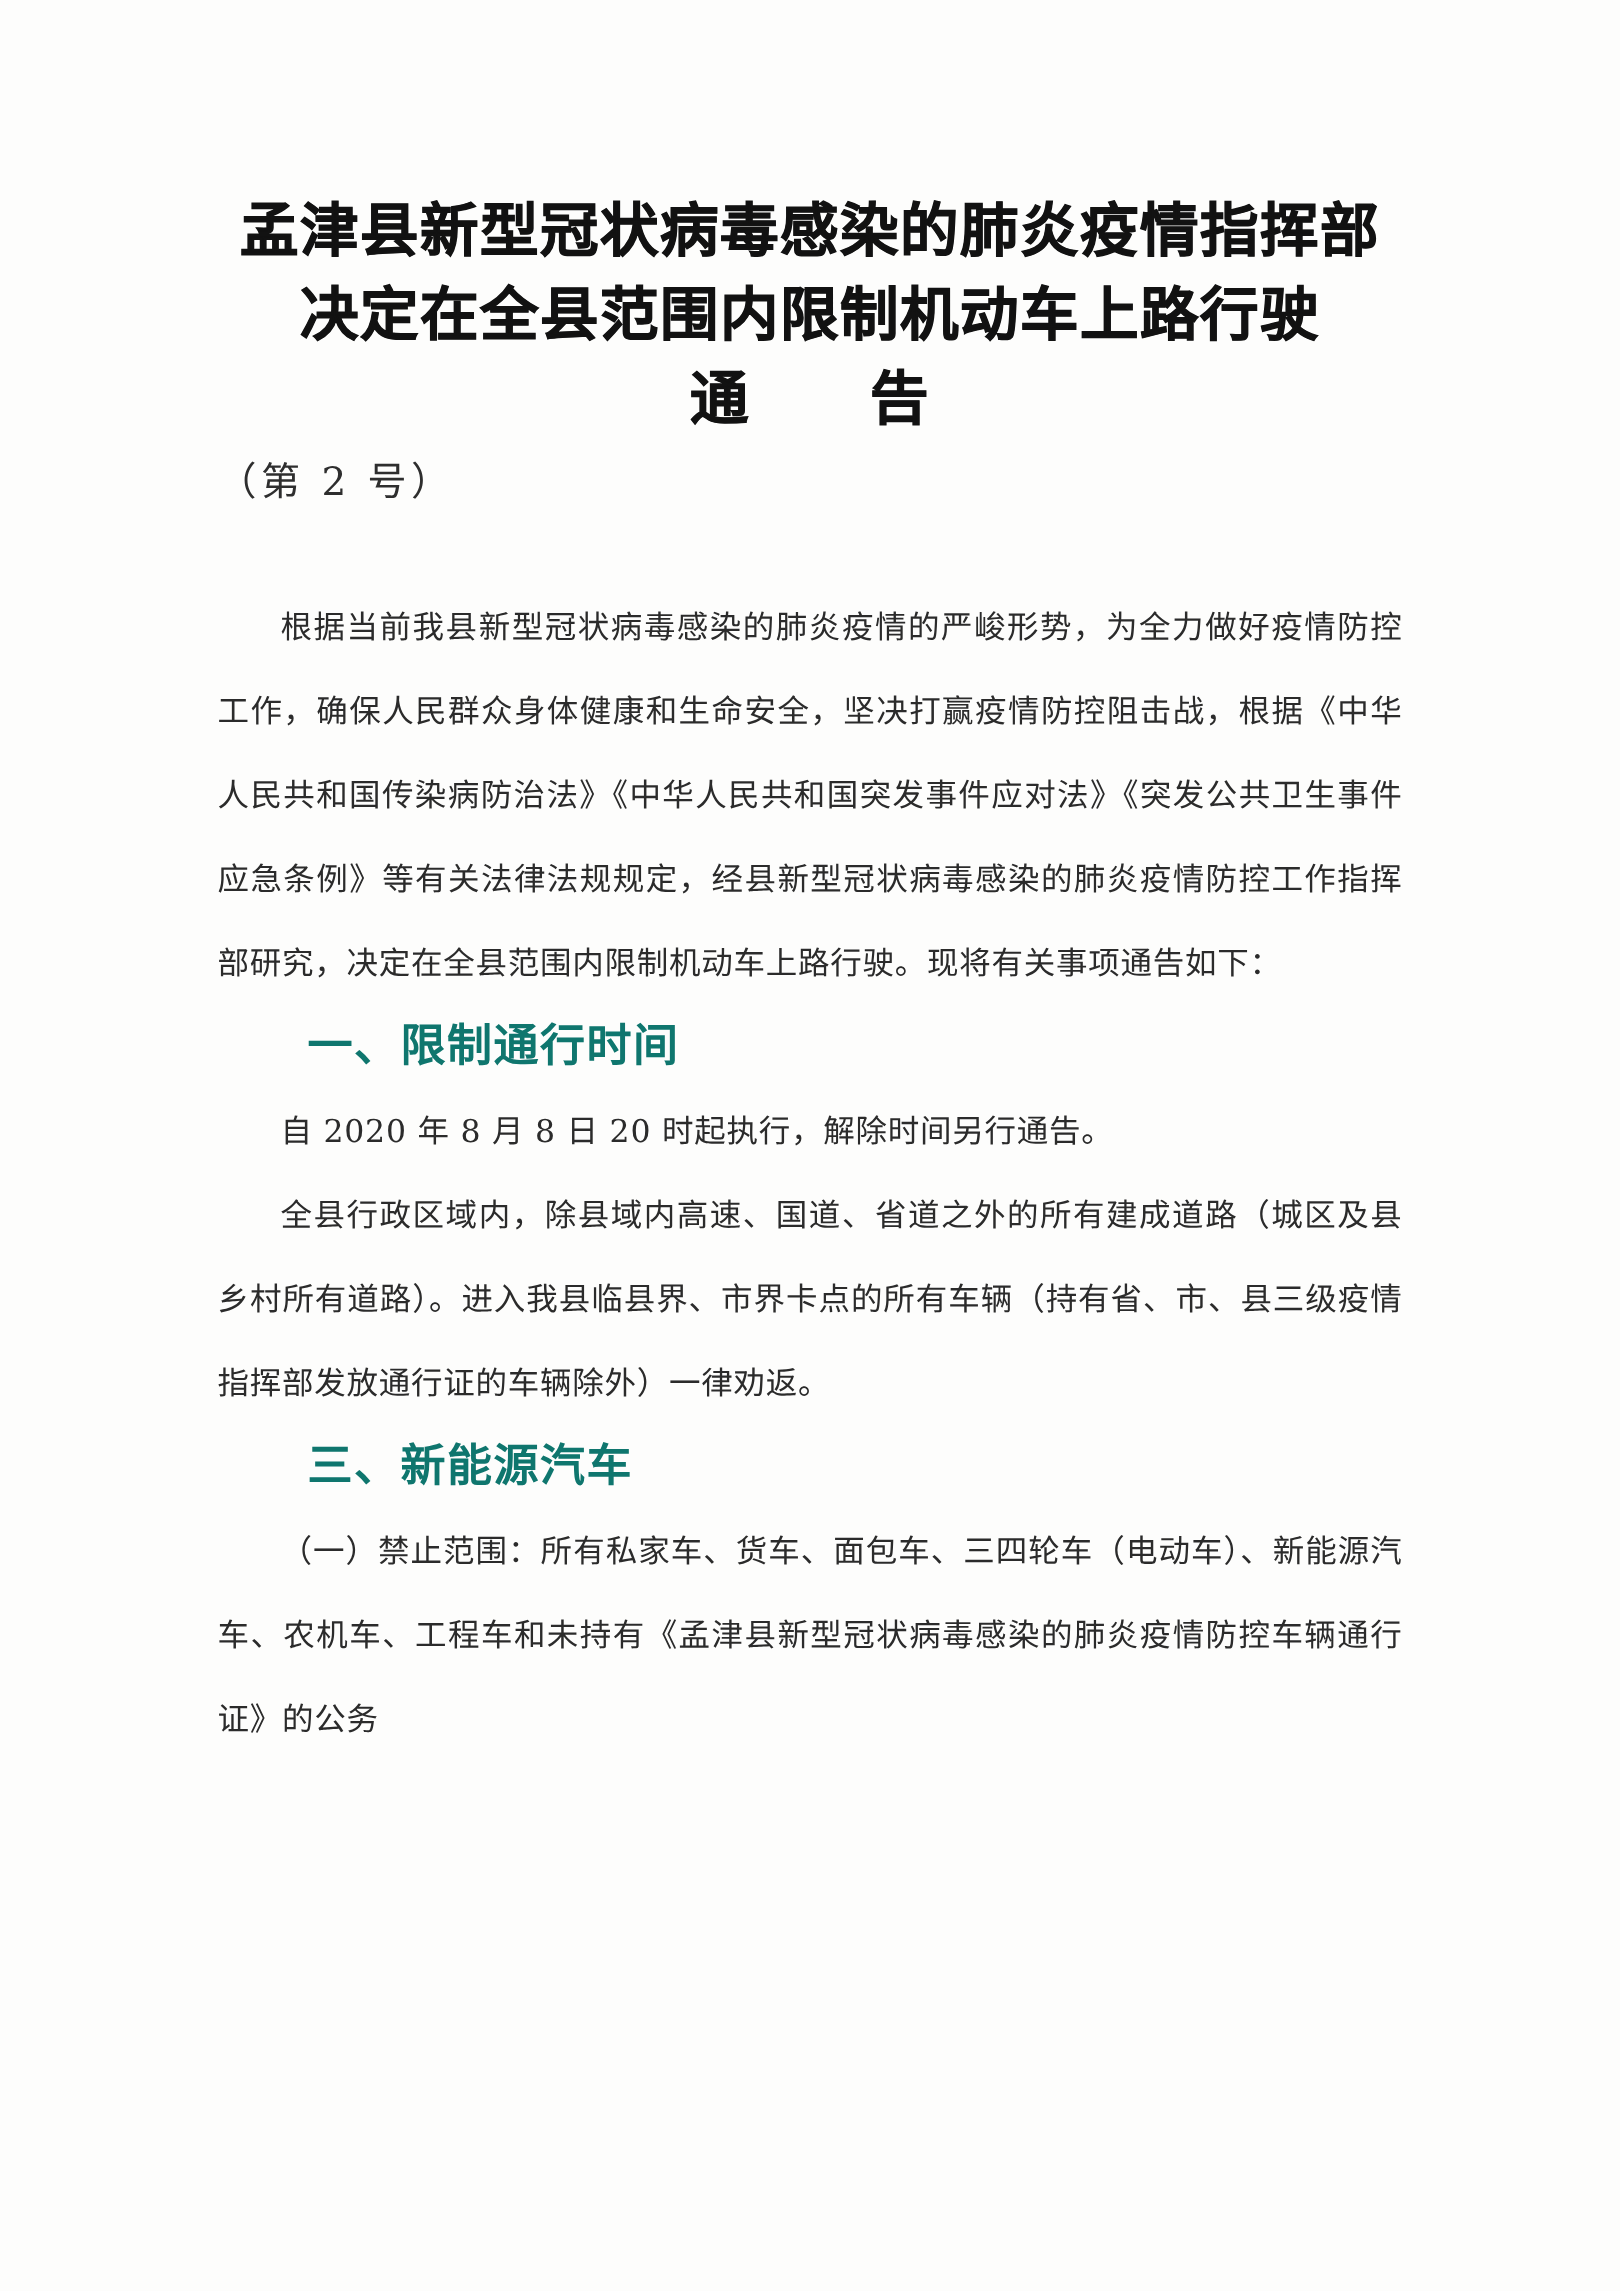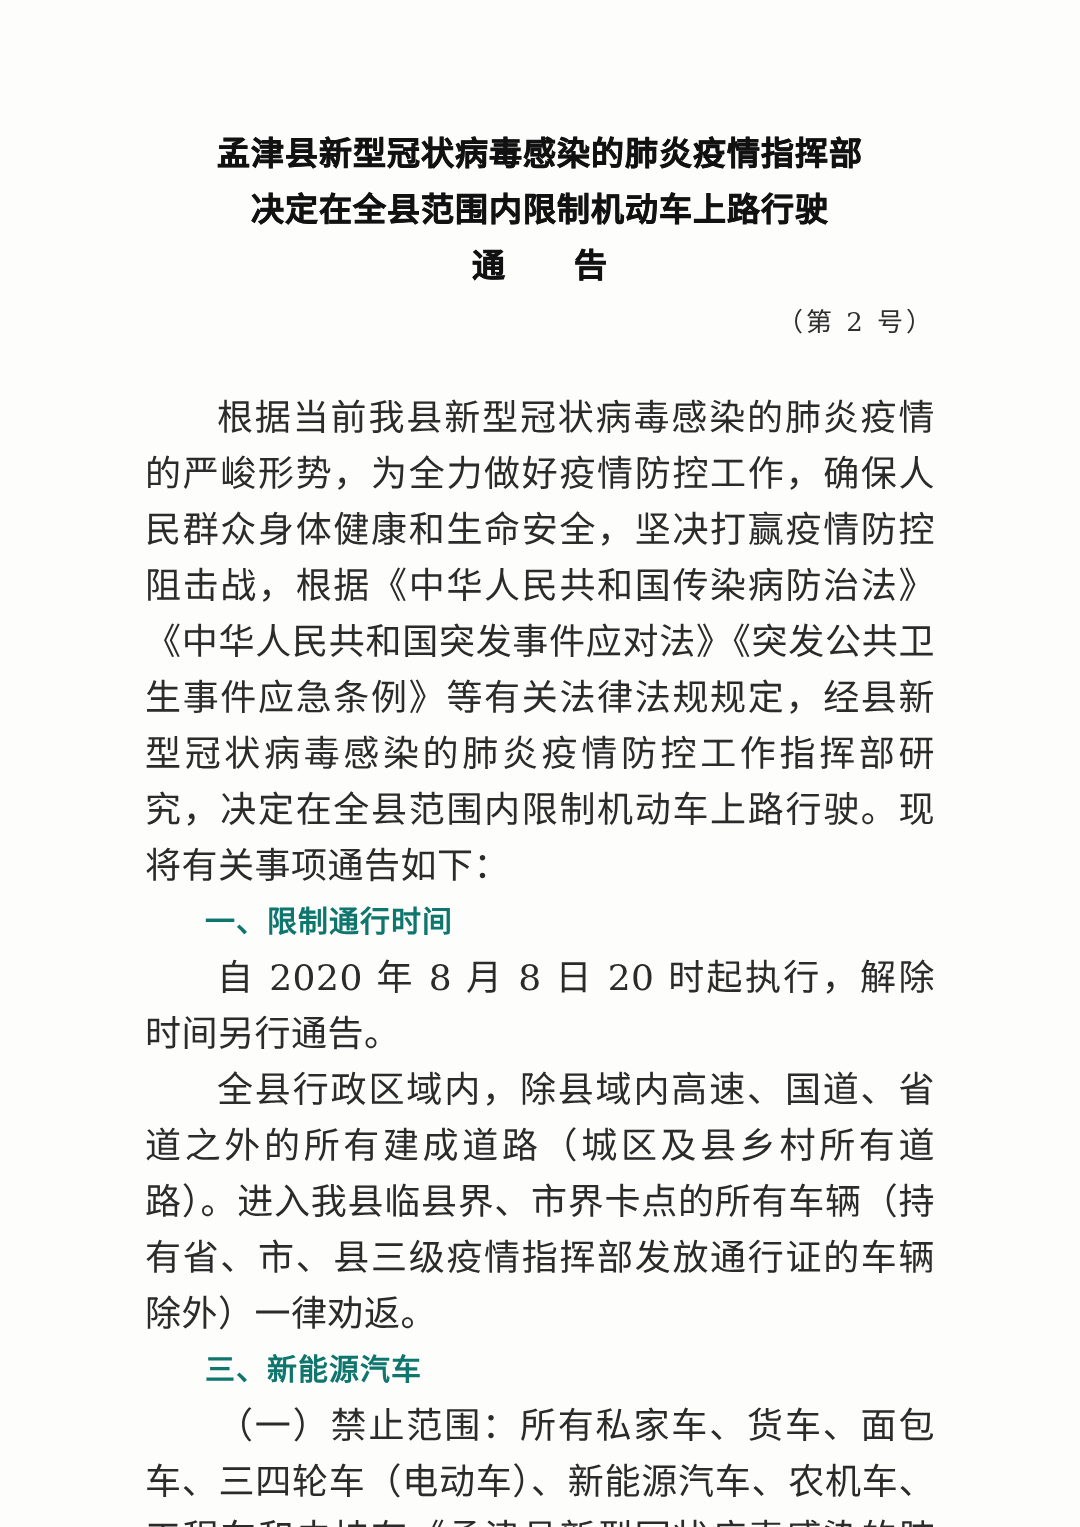--- a/index.html
+++ b/index.html
@@ -18,44 +18,44 @@
     padding: 126px 145px 0 145px;
     color: #262626;
   }
   
   .title-block {
     text-align: center;
   }
   .title-line {
     font-family: "DejaVu Serif", "Liberation Serif", serif;
     font-weight: 900;
-    font-size: 33px;
+    font-size: 39px;
     line-height: 56px;
     letter-spacing: 1px;
     color: #121212;
     -webkit-text-stroke: 0.6px #121212;
     white-space: nowrap;
   }
   .doc-number {
     font-family: "DejaVu Serif", "Liberation Serif", serif;
     font-size: 26px;
     line-height: 44px;
     letter-spacing: 3px;
     color: #2e2e2e;
-    text-align: right;
+    text-align: left;
     margin-top: 6px;
   }
   
   .body-block {
     margin-top: 46px;
   }
   .para {
     margin: 0;
     font-family: "DejaVu Serif", "Liberation Serif", serif;
-    font-size: 36px;
+    font-size: 21px;
     line-height: 56px;
     letter-spacing: 0.5px;
     text-align: justify;
     text-indent: 2em;
     color: #2b2b2b;
   }
   .heading {
     margin: 0;
     font-family: "DejaVu Sans", "Liberation Sans", sans-serif;
     font-weight: 700;

